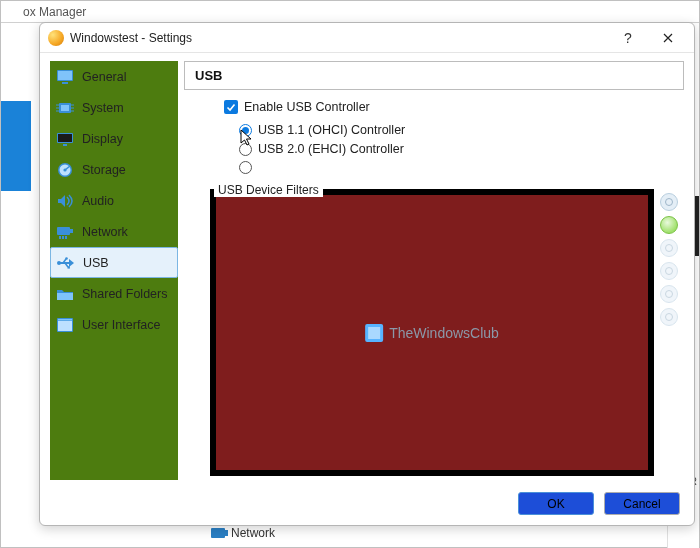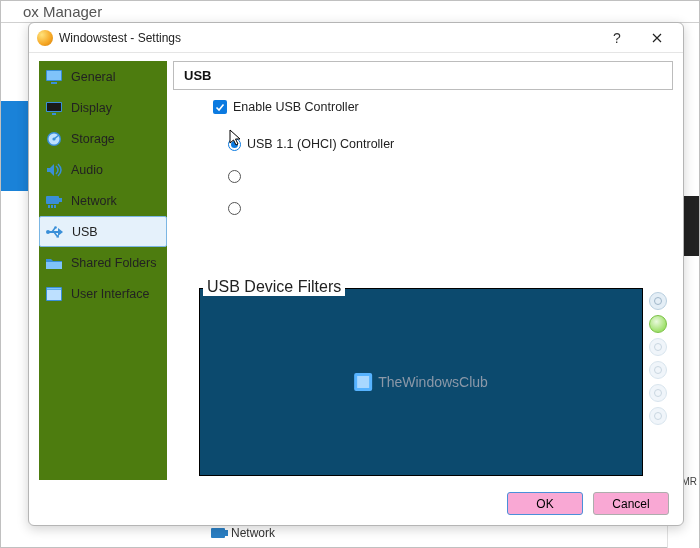--- a/index.html
+++ b/index.html
@@ -1,67 +1,67 @@
 <!DOCTYPE html>
 <html><head>
 <meta charset="utf-8">
 <style>
 * { box-sizing: border-box; margin: 0; padding: 0; font-family: "Segoe UI", Tahoma, sans-serif; }
 body { width: 700px; height: 548px; background: #f0f0f0; overflow: hidden; position: relative; }
 
 .bg-window { position: absolute; top: 0; left: 0; width: 700px; height: 548px; background: #fff; border: 1px solid #c0c0c0; }
-.bg-title { height: 22px; border-bottom: 1px solid #d0d0d0; font-size: 15px; padding-left: 22px; line-height: 22px; color: #555; }
+.bg-title { height: 22px; border-bottom: 1px solid #d0d0d0; font-size: 12px; padding-left: 22px; line-height: 22px; color: #555; }
 .bg-blue-bar { position: absolute; top: 100px; left: 0; width: 30px; height: 90px; background: #1a82d8; }
 .bg-right { position: absolute; top: 58px; right: 0; width: 32px; height: 490px; background: #fff; border-left: 1px solid #e0e0e0; }
 .bg-right-dark { position: absolute; top: 195px; right: 0; width: 32px; height: 60px; background: #222; color:#fff; font-size:10px; padding:8px 2px; overflow:hidden; }
 .bg-right-text { position: absolute; bottom: 60px; right: 2px; font-size: 10px; color:#444; }
 .bg-snap { position: absolute; bottom: 7px; left: 210px; display:flex; align-items:center; gap:6px; font-size:12px; color:#333; }
 .bg-snap .sicon { width:14px; height:10px; background:#2a7fc4; border-radius:1px; position:relative; }
 .bg-snap .sicon::after { content:''; position:absolute; right:-3px; top:2px; width:4px; height:6px; background:#2a7fc4; }
 
-.dlg { position: absolute; top: 22px; left: 28px; width: 656px; height: 504px; background: #fff; border: 1px solid #b5b5b5; border-radius: 6px; box-shadow: 0 3px 12px rgba(0,0,0,0.18); display: flex; flex-direction: column; }
+.dlg { position: absolute; top: 22px; left: 39px; width: 656px; height: 504px; background: #fff; border: 1px solid #b5b5b5; border-radius: 6px; box-shadow: 0 3px 12px rgba(0,0,0,0.18); display: flex; flex-direction: column; }
 .titlebar { height: 30px; display: flex; align-items: center; padding: 0 6px 0 8px; border-bottom: 1px solid #e5e5e5; }
 .title-icon { width:16px; height:16px; border-radius:50%; background: radial-gradient(circle at 30% 30%, #ffe27a, #f5a623 60%, #d07a0a); margin-right:6px; }
 .title-text { font-size: 12px; color: #222; flex: 1; }
 .title-btn { width: 40px; height: 28px; display:flex; align-items:center; justify-content:center; color:#333; font-size:14px; }
 
 .dlg-body { flex:1; display:flex; padding: 8px 10px 4px 10px; gap:6px; min-height:0; }
 .sidebar { width: 128px; background:#4d7c0f; display:flex; flex-direction:column; }
 .sb-item { display:flex; align-items:center; gap:8px; height:31px; padding:0 6px; font-size:12.5px; color:#222; cursor:default; border-radius:2px; }
 .sb-item.selected { background:#e5f1fb; border:1px solid #7bb6e3; }
 .sb-icon { width:18px; height:16px; flex:none; }
 
 .main { flex:1; display:flex; flex-direction:column; min-width:0; }
 .hdr { border:1px solid #bcbcbc; padding:6px 10px; font-weight:700; font-size:13px; color:#111; margin-bottom:8px; }
 .content { flex:1; padding:2px 4px 4px 8px; font-size:12.5px; color:#222; display:flex; flex-direction:column; }
 .row { display:flex; align-items:center; gap:6px; margin-bottom:4px; }
 .chk { width:14px; height:14px; background:#0b7ae0; border-radius:2px; display:flex; align-items:center; justify-content:center; }
 .chk svg { width:10px; height:10px; }
 .cursor { position:absolute; left:200px; top:106px; pointer-events:none; }
 .radio-group { padding-left:34px; }
-.r-row { display:flex; align-items:center; gap:6px; margin:19px 0;padding-left:13px; }
+.r-row { display:flex; align-items:center; gap:6px; margin:5px 0;padding-left:13px; }
 .radio { width:13px; height:13px; border-radius:50%; border:1px solid #555; display:flex; align-items:center; justify-content:center; }
 .radio.on { border-color:#0b7ae0; }
 .radio.on::after { content:''; width:7px; height:7px; border-radius:50%; background:#0b7ae0; }
 
 .gbox-wrap { margin-top:4px; padding-left:18px; flex:1; display:flex; flex-direction:column; }
-.gbox-label { font-size:16px; color:#222; background:#fff; position:relative; z-index:2; padding:0 4px; width:fit-content; margin-left:4px; margin-bottom:-8px;margin-top:40px; }
+.gbox-label { font-size:12px; color:#222; background:#fff; position:relative; z-index:2; padding:0 4px; width:fit-content; margin-left:4px; margin-bottom:-8px; }
 .gbox-row { display:flex; flex:1; gap:4px; }
-.gbox { flex:1; border:1px solid #000000; background:#0c4a6e; position:relative; }
+.gbox { flex:1; border:6px solid #000000; background:#7f1d1d; position:relative; }
 .wm { position:absolute; top:50%; left:50%; transform:translate(-50%,-50%); display:flex; align-items:center; gap:6px; color:#8b98a8; font-size:14px; }
 .wm-icon { width:18px; height:18px; background:#57b3ff; border-radius:2px; position:relative; }
 .wm-icon::before { content:''; position:absolute; inset:3px; background:#a9d8ff; }
 .side-icons { width:22px; display:flex; flex-direction:column; align-items:center; gap:5px; padding-top:4px; }
 .si { width:18px; height:18px; border-radius:50%; background:#e4eef6; border:1px solid #b9cfdf; position:relative; }
 .si.add { background: radial-gradient(circle at 40% 35%, #e9f9dd, #9fe06b 70%); border-color:#7bc246; }
 .si.plain::after { content:''; position:absolute; inset:4px; border:1px solid #9fb6c9; border-radius:50%; }
 .si.dim { opacity:.55; }
 
 .btnbar { display:flex; justify-content:flex-end; gap:10px; padding:8px 14px 10px; }
-.btn { min-width:76px; height:23px; border:1px solid #adadad; background:#f9a8d4; font-size:12px; border-radius:3px; cursor:default; display:flex; align-items:center; justify-content:center; }
+.btn { min-width:76px; height:23px; border:1px solid #adadad; background:#1d4ed8; font-size:12px; border-radius:3px; cursor:default; display:flex; align-items:center; justify-content:center; }
 .btn.primary { border-color:#4a90d9; }
 </style>
 </head>
 <body>
 
 <div class="bg-window">
   <div class="bg-title">ox Manager</div>
   <div class="bg-blue-bar"></div>
   <div class="bg-right"></div>
   <div class="bg-right-dark">ow</div>
@@ -86,20 +86,35 @@
 
   <div class="dlg-body">
     <div class="sidebar">
       <div class="sb-item">
         <svg class="sb-icon" viewBox="0 0 18 16">
             <rect x="1" y="1" width="16" height="11" rx="1" fill="#3a8fd8"></rect>
             <rect x="2" y="2" width="14" height="9" fill="#7fc3fa"></rect>
             <rect x="6" y="13" width="6" height="2" fill="#3a8fd8"></rect>
           </svg>
         <span>General</span>
+      </div>
+      <div class="sb-item">
+        <svg class="sb-icon" viewBox="0 0 18 16">
+            <rect x="3" y="3" width="12" height="10" rx="1" fill="#3a8fd8"></rect>
+            <rect x="5" y="5" width="8" height="6" fill="#7fc3fa"></rect>
+            <g stroke="#3a8fd8" stroke-width="1">
+              <line x1="0" y1="5" x2="3" y2="5"></line>
+              <line x1="0" y1="8" x2="3" y2="8"></line>
+              <line x1="0" y1="11" x2="3" y2="11"></line>
+              <line x1="15" y1="5" x2="18" y2="5"></line>
+              <line x1="15" y1="8" x2="18" y2="8"></line>
+              <line x1="15" y1="11" x2="18" y2="11"></line>
+            </g>
+          </svg>
+        <span>System</span>
       </div>
       <div class="sb-item">
         <svg class="sb-icon" viewBox="0 0 18 16">
             <rect x="1" y="2" width="16" height="10" rx="1" fill="#3a8fd8"></rect>
             <rect x="2" y="3" width="14" height="8" fill="#1a1a1a"></rect>
             <rect x="7" y="13" width="4" height="2" fill="#3a8fd8"></rect>
           </svg>
         <span>Display</span>
       </div>
       <div class="sb-item">
@@ -173,20 +188,21 @@
             <path d="M1 1 L1 14 L4.5 11 L7 16 L9 15 L6.5 10 L11 10 Z" fill="#fff" stroke="#000" stroke-width="1"></path>
           </svg>
 
         <div class="radio-group">
           <div class="r-row">
             <span class="radio on"></span>
             <span>USB 1.1 (OHCI) Controller</span>
           </div>
           <div class="r-row">
             <span class="radio"></span>
+            <span>USB 2.0 (EHCI) Controller</span>
           </div>
           <div class="r-row">
             <span class="radio"></span>
           </div>
         </div>
 
         <div class="gbox-wrap">
           <div class="gbox-label">USB Device Filters</div>
           <div class="gbox-row">
             <div class="gbox">

